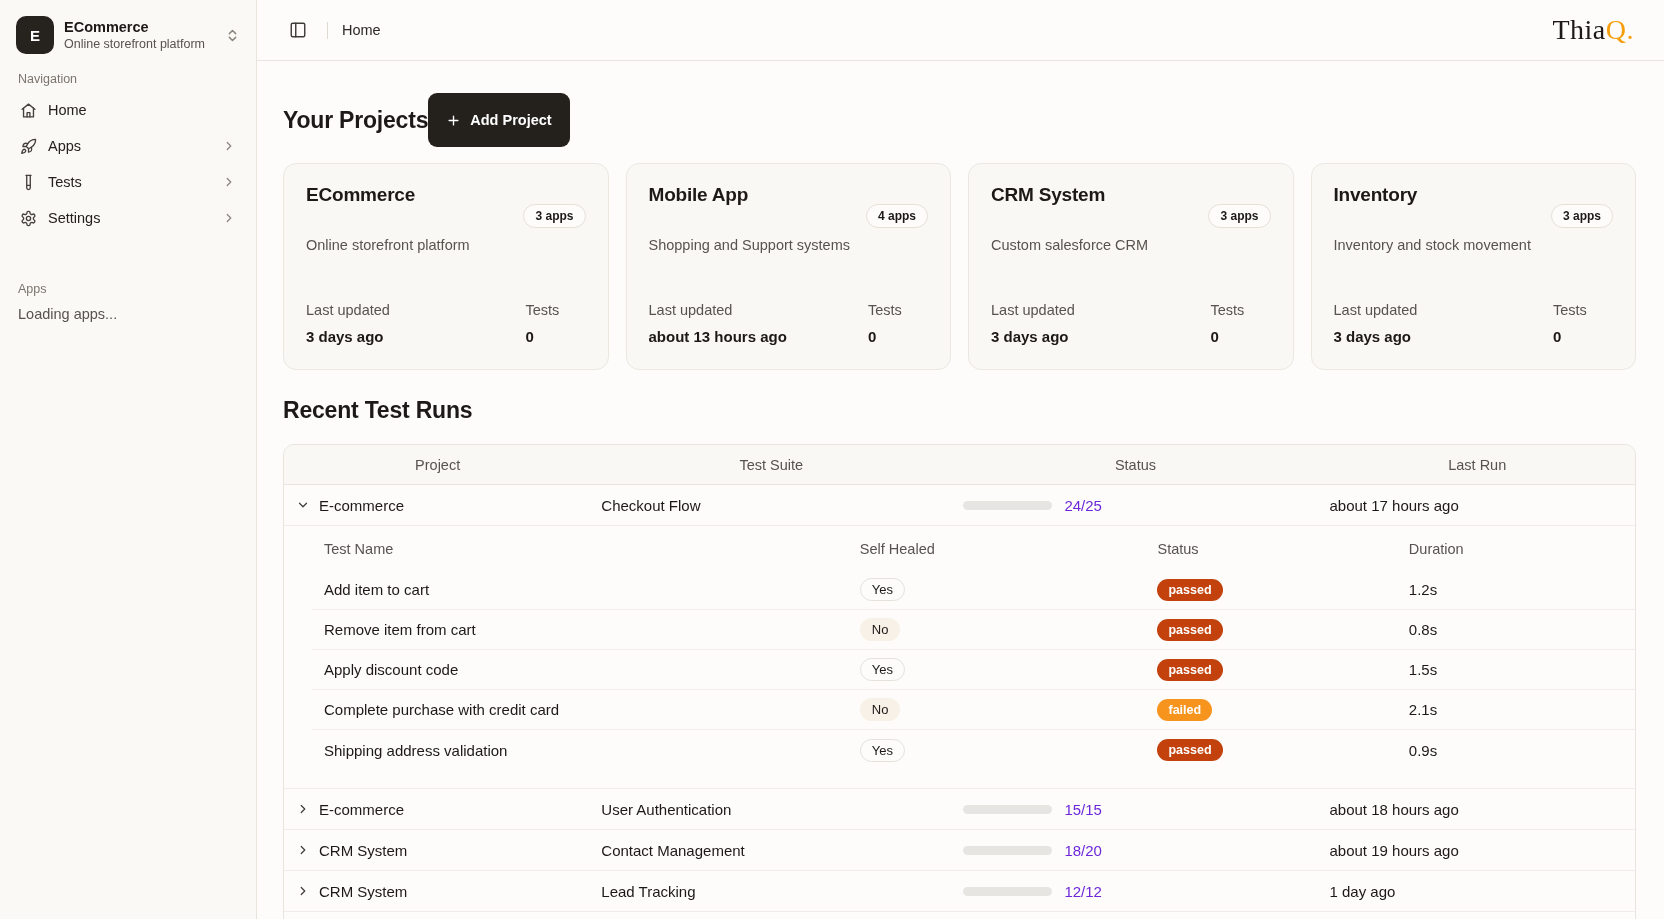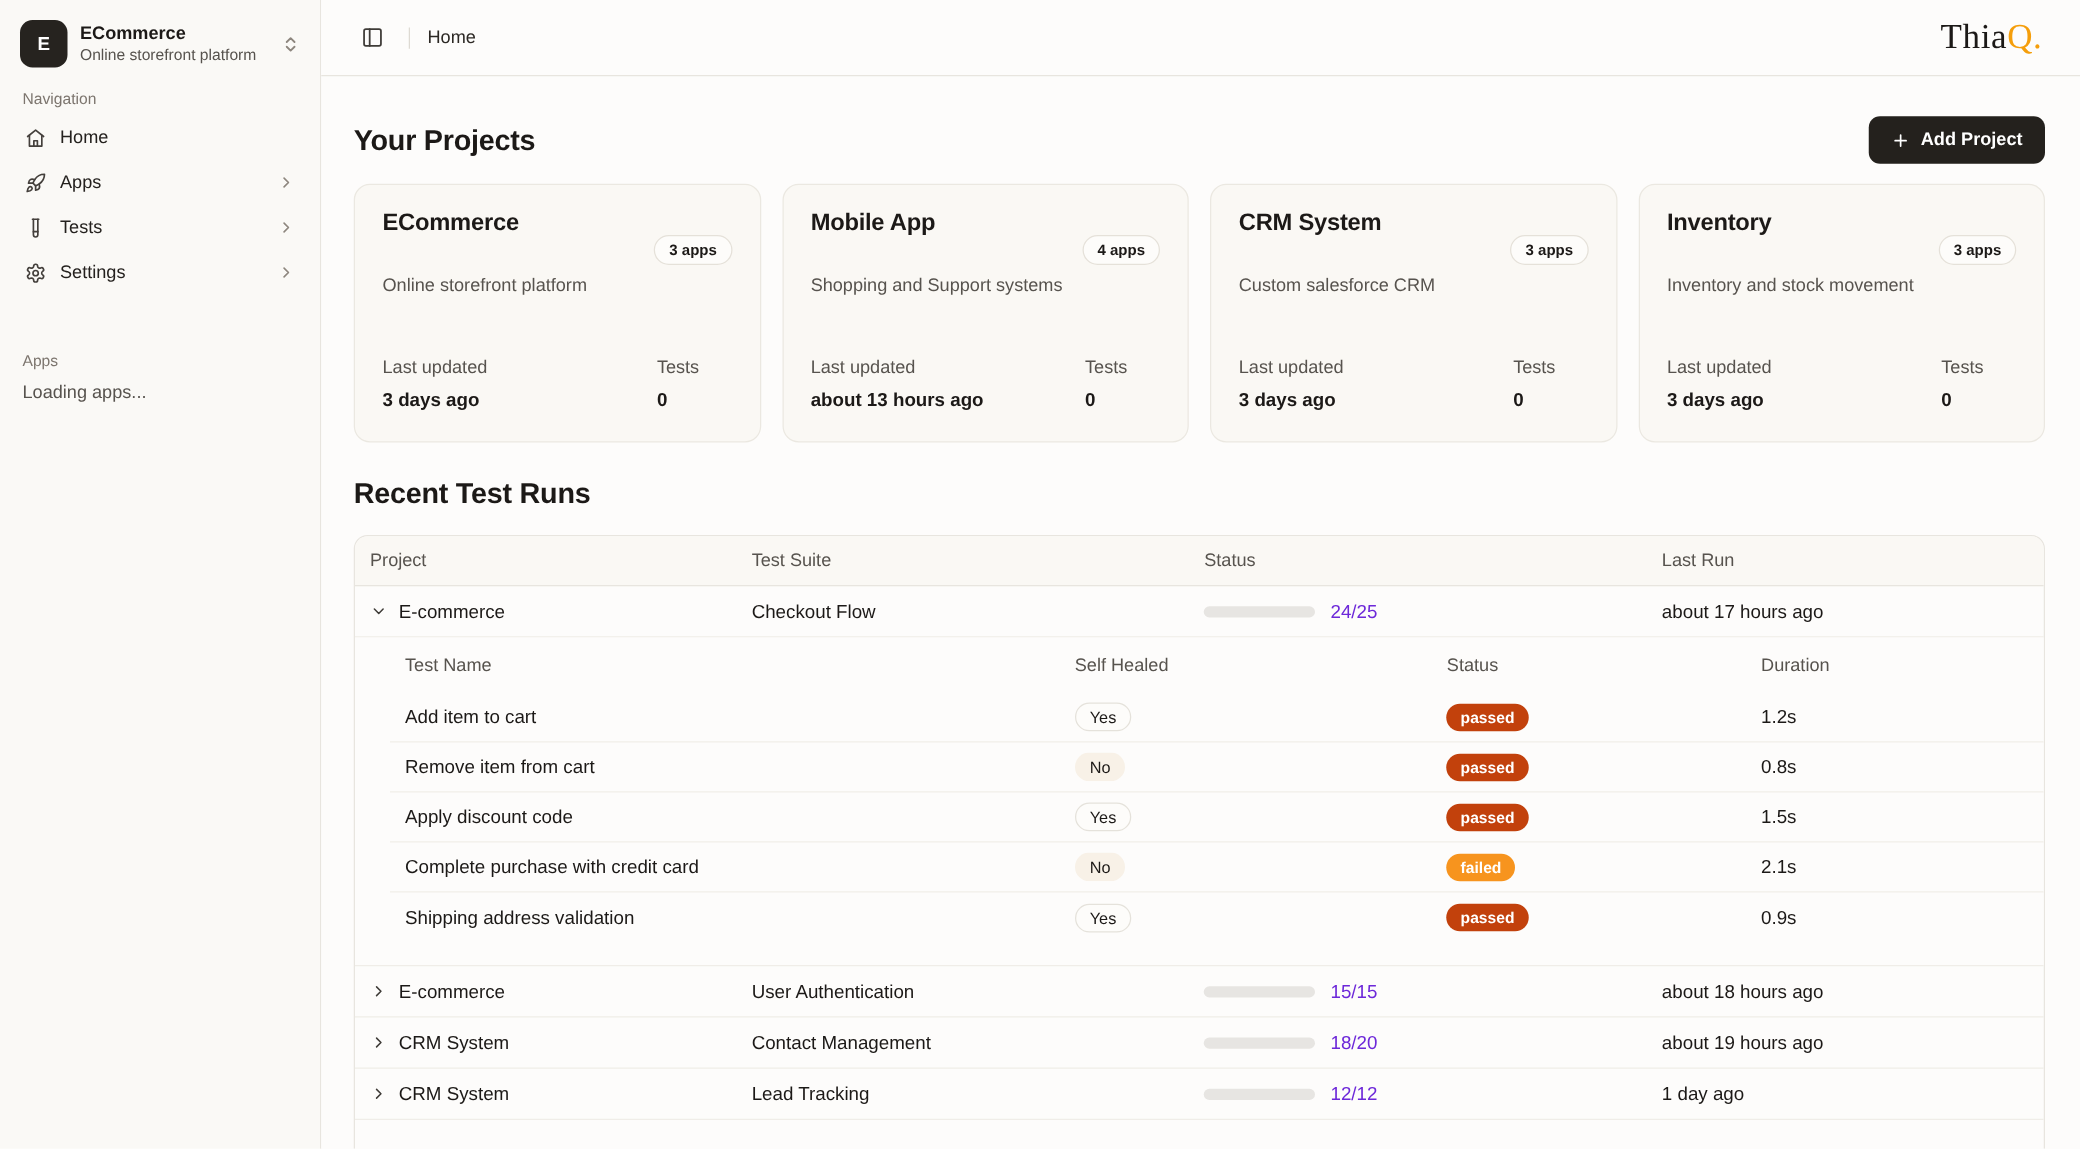--- a/index.html
+++ b/index.html
@@ -40,24 +40,24 @@
   .icon-btn { width:30px; height:30px; display:flex; align-items:center; justify-content:center;
     border-radius:7px; color:#3f3c38; cursor:pointer; }
   .topbar-divider { width:1px; height:17px; background:#dedad3; }
   .breadcrumb { font-size:14.5px; color:#2c2824; }
   .topbar .spacer { flex:1; }
   .logo { font-family:"Liberation Serif","DejaVu Serif",serif; font-size:28px; letter-spacing:.5px; }
   .logo .accent { color:#f59e0b; }
 
   .content { flex:1; padding:24px 28px 0 26px; overflow:hidden; }
 
-  .page-head { display:flex; align-items:center; justify-content:space-between; margin-top:8px; }
+  .page-head { display:flex; align-items:center; margin-top:8px; }
   h1.page-title, h2.section-title { font-size:23px; font-weight:700; letter-spacing:-.2px; }
   .btn-dark { display:flex; align-items:center; gap:9px; background:#24211d; color:#fff;
-    border:none; border-radius:9px; height:38px; padding:0 18px; font-size:14.5px; font-weight:700;
+    border:none; border-radius:9px; height:54px; padding:0 18px; font-size:14.5px; font-weight:700;
     font-family:inherit; cursor:pointer; }
 
   
   .cards { display:flex; gap:17px; margin-top:16px; }
   .card { flex:1; background:var(--bg-card); border:1px solid #ebe8e1; border-radius:13px;
     padding:20px 22px 24px; height:207px; display:flex; flex-direction:column; cursor:pointer; }
   .card-top { display:flex; align-items:flex-start; justify-content:space-between; gap:8px; }
   .card-title { font-size:19px; font-weight:700; letter-spacing:-.2px; }
   .pill { background:#fdfcfa; border:1px solid #e5e1d9; border-radius:999px; font-size:12px;
     font-weight:700; padding:4px 11px; white-space:nowrap;margin-top:20px; }
@@ -66,21 +66,21 @@
   .card-stats { margin-top:auto; display:flex; justify-content:space-between; }
   .stat-label { font-size:14.5px; color:var(--text-2); }
   .stat-value { font-size:15px; font-weight:700; margin-top:10px; }
   .stat-tests { text-align:left; width:60px; }
 
   
   .section-title { margin-top:27px; }
   .runs-table { margin-top:20px; border:1px solid var(--border); border-radius:11px;
     background:#fdfcfb; overflow:hidden; }
   .t-row { display:grid; grid-template-columns:22.6% 26.8% 27.1% 23.5%; align-items:center; }
-  .t-head { background:#faf8f4; height:40px; border-bottom:1px solid var(--border); }
+  .t-head { background:#faf8f4; height:40px; border-bottom:1px solid var(--border);text-align:center; }
   .t-head .t-cell { font-size:14.5px; color:var(--text-2); font-weight:400; }
   .t-cell { padding:0 10px 0 12px; font-size:15px; }
   .run-row { height:41px; border-bottom:1px solid var(--border-light); cursor:pointer; }
   .run-row:last-child { border-bottom:none; }
   .run-project { display:flex; align-items:center; gap:9px; }
   .row-chev { color:#3f3c38; }
   .progress-wrap { display:flex; align-items:center; gap:12px; }
   .progress-track { width:89px; height:9px; border-radius:6px; background:#e7e5e2; overflow:hidden; }
   .progress-fill { height:100%; border-radius:6px; background:linear-gradient(90deg,#45c968,#18a448); }
   .run-score { font-size:15px; color:#6d28d9; }

